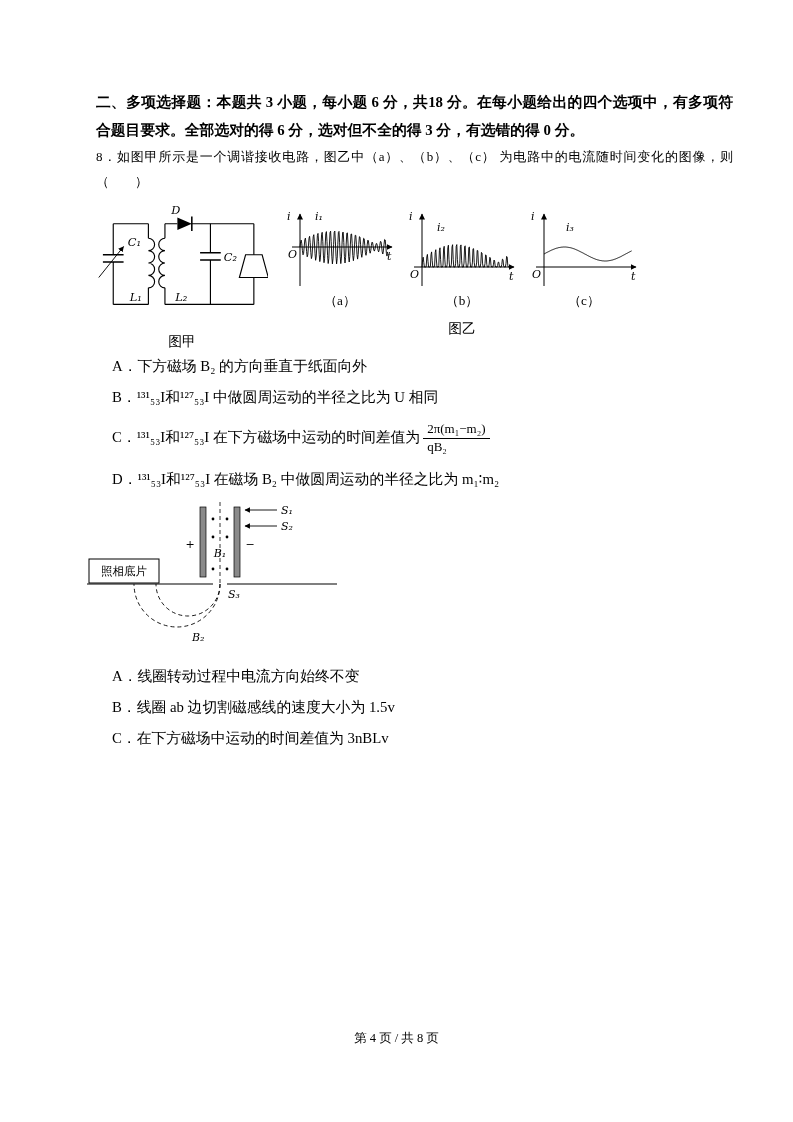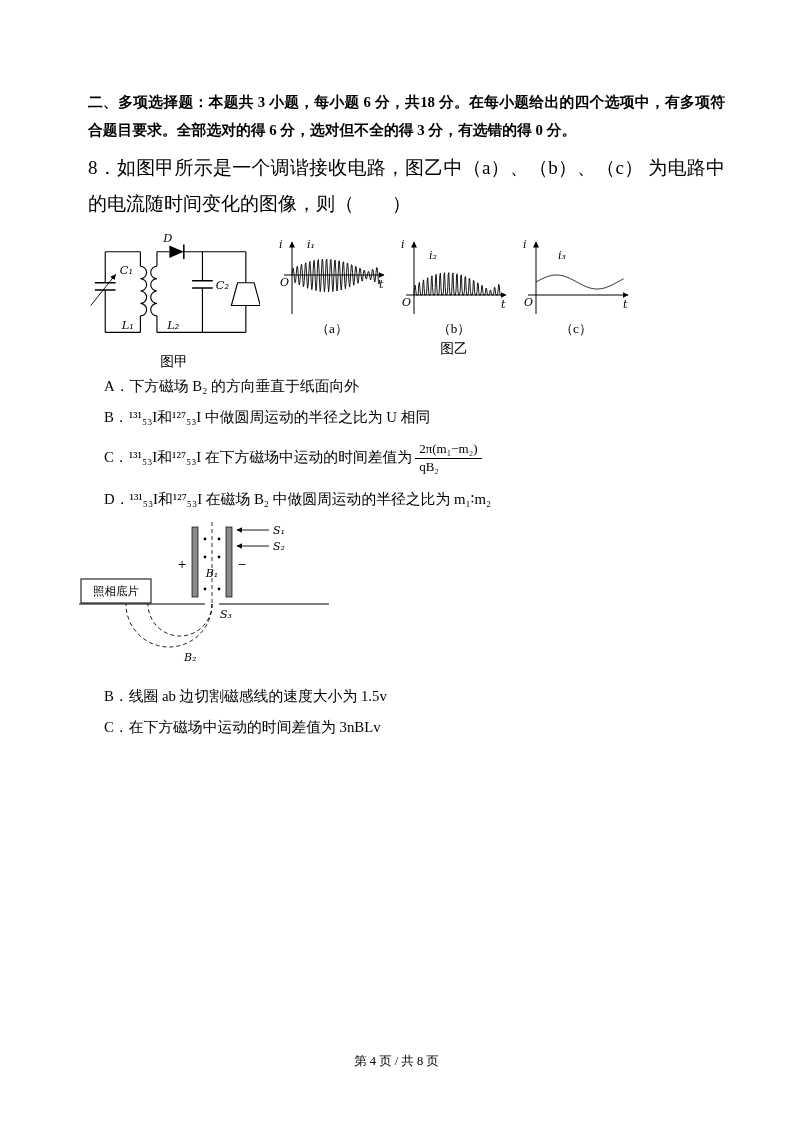--- a/index.html
+++ b/index.html
@@ -1,40 +1,40 @@
 <!DOCTYPE html>
 <html><head>
 <meta charset="utf-8">
 <style>
   * { margin:0; padding:0; box-sizing:border-box; }
   html,body { background:#ffffff; }
   body {
     width:793px; height:1122px; position:relative; overflow:hidden;
     font-family:"Liberation Serif","DejaVu Serif",serif; color:#000;
   }
-  .content { position:absolute; left:88px; top:88px; width:637px; }
+  .content { position:absolute; left:96px; top:88px; width:637px; }
   .section-title { font-weight:bold; font-size:14.8px; line-height:1.92; text-align:justify; }
-  .stem { font-size:19px; line-height:1.92; text-align:justify; margin-top:5px; }
+  .stem { font-size:13px; line-height:1.92; text-align:justify; }
   .figure-row { display:flex; align-items:flex-start; margin:6px 0 0 0; }
   .fig-col { display:flex; flex-direction:column; align-items:center; }
   .circuit-col { margin-right:14px; }
   .graph-col { margin-top:6px; margin-right:6px; }
-  .fig-caption { font-size:13.8px; margin-top:2px; }
+  .fig-caption { font-size:13.8px; margin-top:10px; }
   .graph-caption { font-size:13.2px; margin-top:1px; }
   .options { padding-left:16px; font-size:14.8px; }
   .opt-row { display:flex; line-height:2.05; }
   .opt2 { width:250px; }
   .opt-line { line-height:2.1; }
   .opt-line.tall { line-height:1.4; padding:8px 0; }
   .frac { display:inline-block; vertical-align:middle; font-size:13px; line-height:1.3; margin-left:3px; }
   .frac .num { display:block; border-bottom:1px solid #000; padding:0 4px; }
   .frac .den { display:block; padding:0 4px; }
   .q9-figure { margin:4px 0 8px -10px; }
   .q10-block { margin-top:10px; }
-  .footer { position:absolute; left:0; right:0; bottom:52px; text-align:center; font-size:12.5px; }
+  .footer { position:absolute; left:0; right:0; bottom:75px; text-align:center; font-size:12.5px; }
   .svgt { font-size:11px; font-style:italic; font-family:"DejaVu Serif",serif; }
   .svgt-u { font-size:11px; font-style:normal; font-family:"DejaVu Serif",serif; }
   .svgt-cjk { font-size:11.5px; font-style:normal; }
   svg { display:block; }
 </style>
 </head>
 <body>
 
 <svg width="0" height="0" style="position:absolute" aria-hidden="true">
   <defs>
@@ -164,20 +164,21 @@
       <text class="svgt" x="141" y="99">S₃</text>
       <text class="svgt" x="133" y="58" text-anchor="middle">B₁</text>
       <text class="svgt" x="105" y="142">B₂</text>
       <text class="svgt-u" x="103" y="49" text-anchor="middle">+</text>
       <text class="svgt-u" x="163" y="49" text-anchor="middle">−</text>
     </svg>
   </div>
 
   <div class="q10-block">
     <div class="options">
+      <div class="opt-line">A．线圈转动过程中电流方向始终不变</div>
       <div class="opt-line">B．线圈 ab 边切割磁感线的速度大小为 1.5v</div>
       <div class="opt-line">C．在下方磁场中运动的时间差值为 3nBLv</div>
     </div>
   </div>
 
 </div>
 
 <div class="footer">第 4 页 / 共 8 页</div>
 
 </body></html>

